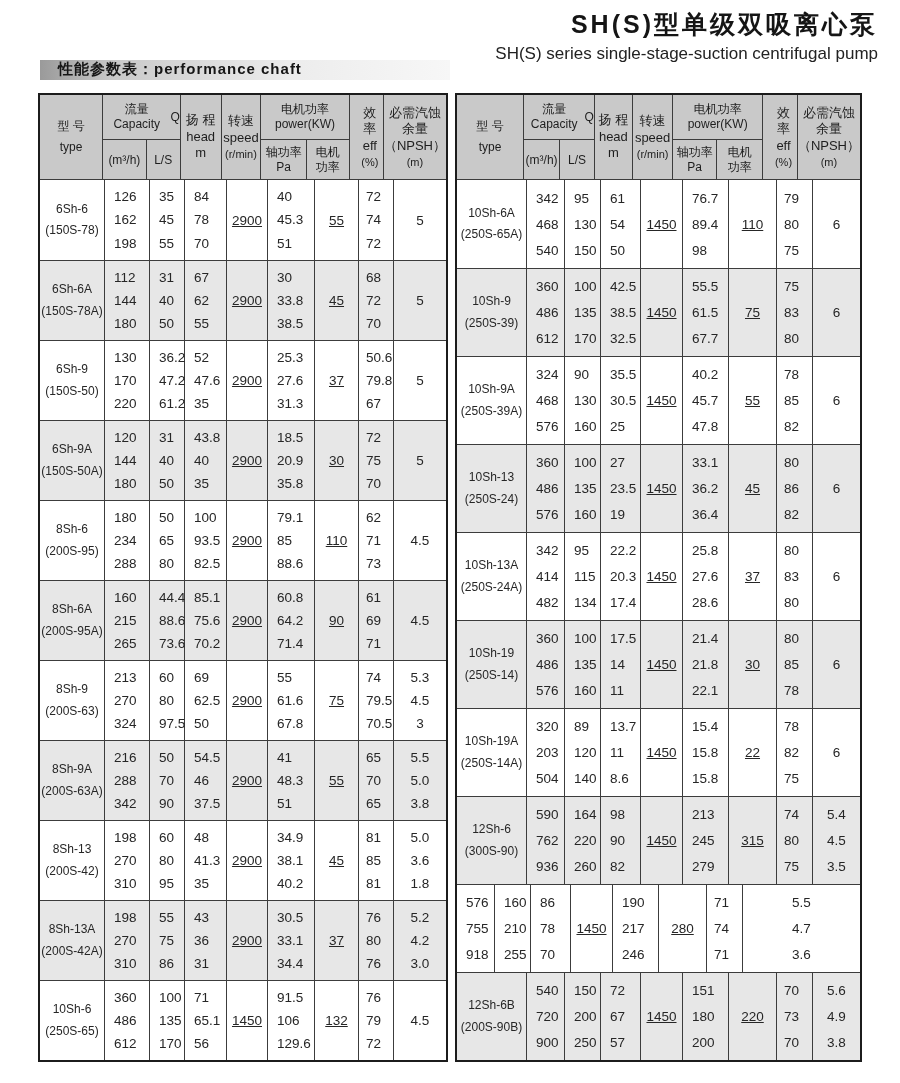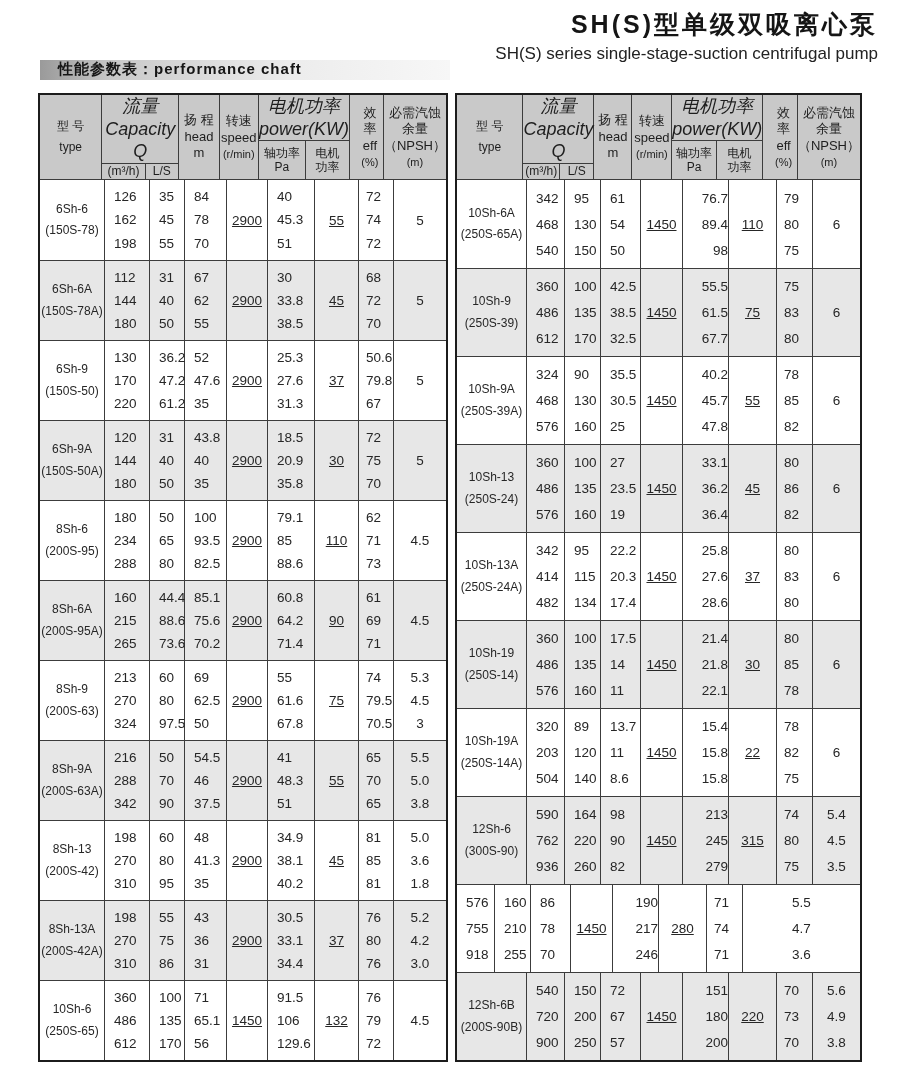--- a/index.html
+++ b/index.html
@@ -21,22 +21,22 @@
   .ptable.right { width:407px; }
 
   
   .phead { display:flex; background:#c9c9c9; height:85px; border-bottom:1px solid #3c3c3c; }
   .hcell { border-right:1px solid #3c3c3c; display:flex; flex-direction:column;
            align-items:center; justify-content:center; text-align:center;
            font-size:13px; line-height:1.3; color:#1e1e1e; }
   .hcell:last-child { border-right:none;text-align:right; }
   .hsmall { font-size:11px; }
   .hgroup { justify-content:stretch; padding:0; }
-  .hg-top { flex:1.15; width:100%; display:flex; flex-direction:column; align-items:center;
-            justify-content:center; border-bottom:1px solid #3c3c3c; font-size:18px; line-height:1.25;font-style:italic; }
+  .hg-top { flex:1.15; width:100%; display:flex; flex-direction:row; align-items:center;
+            justify-content:center; border-bottom:1px solid #3c3c3c; font-size:12px; line-height:1.25; }
   .hg-bot { flex:1; width:100%; display:flex; }
   .hg-sub { display:flex; flex-direction:column; align-items:center; justify-content:center;
             border-right:1px solid #3c3c3c; font-size:12px; line-height:1.2; }
   .hg-sub:last-child { border-right:none; }
 
   
   .pbody .prow { display:flex; border-top:1px solid #3c3c3c; background:#fff; }
   .pbody .prow:first-child { border-top:none; }
   .pbody .prow:nth-child(even) { background:#e7e7e7; }
   .left  .prow { height:80px; }
@@ -65,21 +65,21 @@
   .left .c-powgrp{ width:91px; }
   .left .s-m3h { flex:45; } .left .s-ls { flex:35; }
   .left .s-pa  { flex:47; } .left .s-mo { flex:44; }
 
   
   .right .c-type  { width:70px; }
   .right .c-m3h   { width:38px; }
   .right .c-ls    { width:36px; }
   .right .c-head  { width:40px; }
   .right .c-speed { width:42px; }
-  .right .c-pa    { width:46px;text-align:right; }
+  .right .c-pa    { width:46px; }
   .right .c-motor { width:48px; }
   .right .c-eff   { width:36px; padding-left:7px; }
   .right .c-npsh  { flex:1; }
   .right .c-capgrp{ width:74px; }
   .right .c-powgrp{ width:94px; }
   .right .s-m3h { flex:38; } .right .s-ls { flex:36; }
   .right .s-pa  { flex:46; } .right .s-mo { flex:48; }
 </style>
 </head>
 <body>

